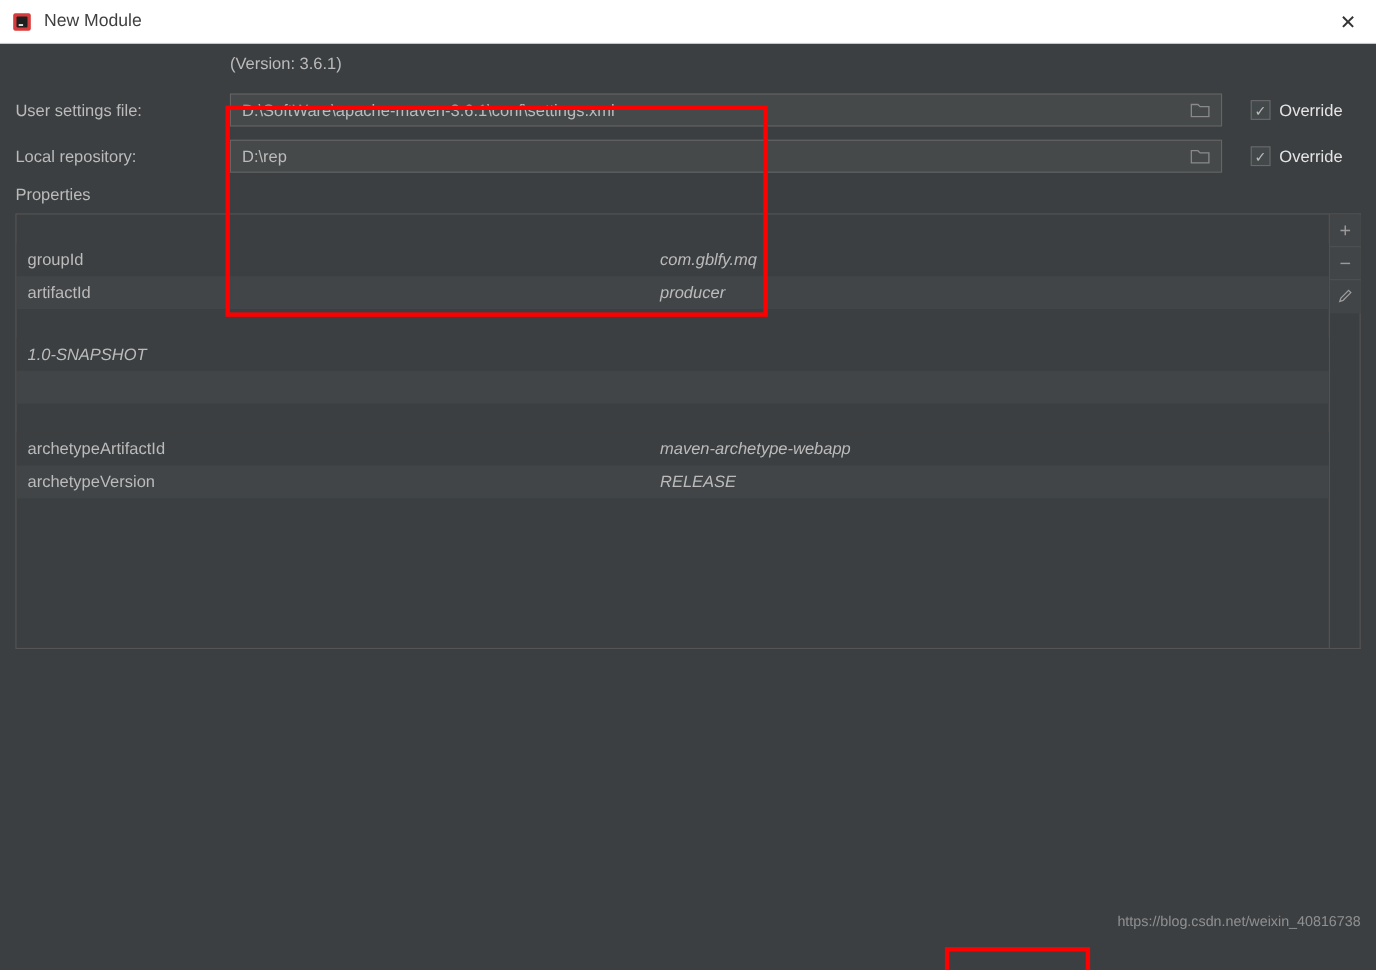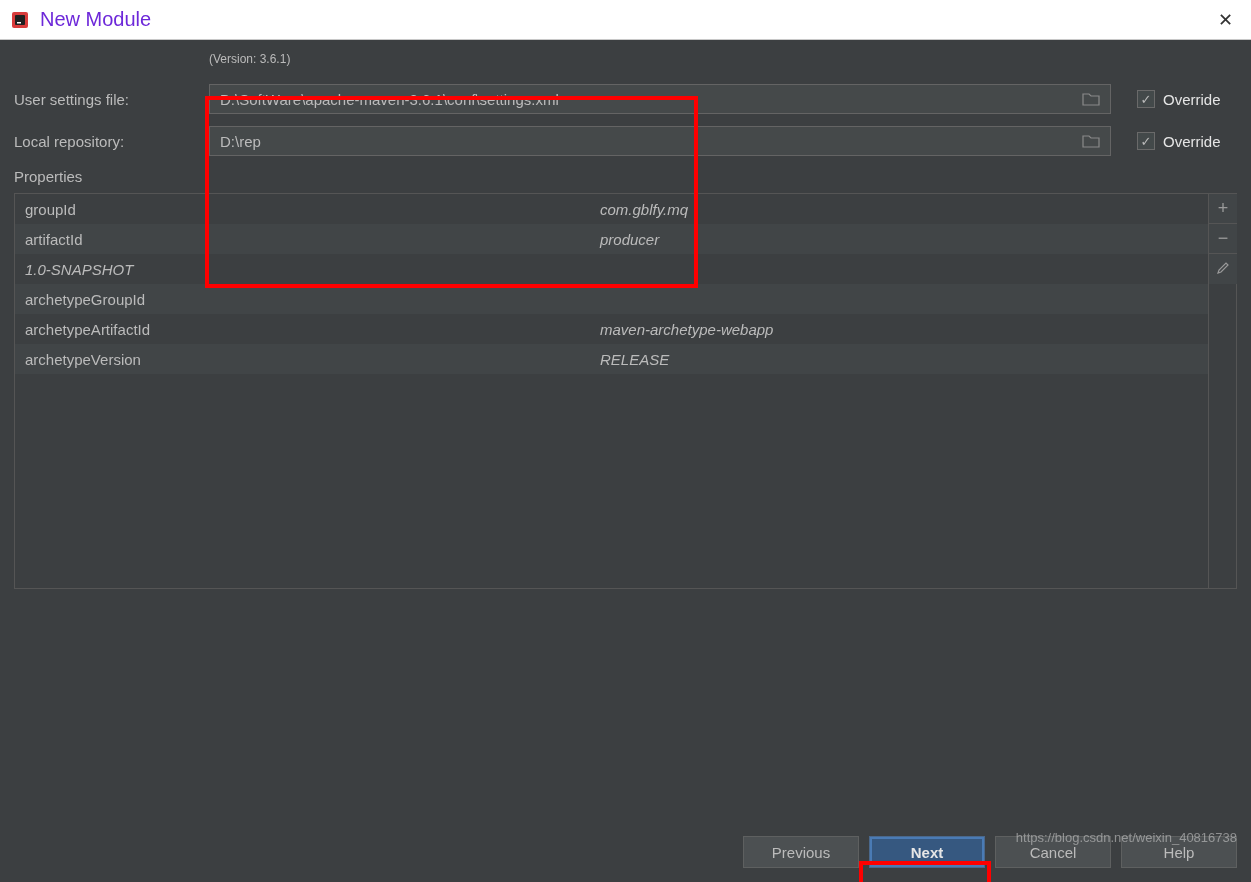--- a/index.html
+++ b/index.html
@@ -1,46 +1,46 @@
 <!DOCTYPE html>
 <html><head>
 <meta charset="utf-8">
 <style>
   * { box-sizing: border-box; margin: 0; padding: 0; }
   html, body { width: 1251px; height: 882px; font-family: "Segoe UI", Arial, sans-serif; font-size: 14px; background: #3c3f41; color: #bbbbbb; overflow: hidden; }
   .titlebar { height: 40px; background: #ffffff; display: flex; align-items: center; padding: 0 10px; border-bottom: 1px solid #c8c8c8; }
   .titlebar .logo { width: 20px; height: 20px; margin-right: 10px; }
-  .titlebar .title { flex: 1; color: #6d28d9; font-size: 20px; }
+  .titlebar .title { flex: 1; color: #404040; font-size: 16px; }
   .titlebar .close { font-size: 18px; color: #333; cursor: pointer; padding: 4px 8px; }
   .body { padding: 14px 14px 0 14px; height: 842px; position: relative; }
   .form-row { display: flex; align-items: center; margin-bottom: 12px; }
   .form-label { width: 195px; color: #bbbbbb; font-size: 15px; }
   .form-field-wrap { flex: 1; display: flex; align-items: center; gap: 8px; }
   .combo { flex: 1; display: flex; align-items: center; height: 30px; background: #45494a; border: 1px solid #646464; }
   .combo.with-dd { border-right: none; }
   .combo-input { flex: 1; padding: 0 10px; background: transparent; border: none; color: #bbbbbb; font-size: 15px; outline: none; }
   .combo-dd { width: 28px; height: 30px; background: #4c5052; border: 1px solid #646464; display: flex; align-items: center; justify-content: center; cursor: pointer; }
   .combo-dd svg { width: 10px; height: 6px; }
   .small-btn { width: 28px; height: 30px; background: #4c5052; border: 1px solid #646464; display: flex; align-items: center; justify-content: center; cursor: pointer; color: #bbbbbb; font-weight: bold; letter-spacing: 1px; }
   .version-row { padding-left: 195px; margin-top: -4px; margin-bottom: 18px; }
-  .version-text { color: #bbbbbb; font-size: 12px; }
+  .version-text { color: #bbbbbb; font-size: 15px; }
   .folder-icon { width: 22px; color: #808080; margin-right: 6px; cursor: pointer; }
   .folder-icon svg { width: 18px; height: 14px; display: block; }
   .override-wrap { display: flex; align-items: center; gap: 8px; margin-left: 18px; width: 100px; }
   .checkbox { width: 18px; height: 18px; border: 1px solid #6a6a6a; background: #43494a; display: flex; align-items: center; justify-content: center; cursor: pointer; }
   .checkbox.checked::after { content: "✓"; color: #bbbbbb; font-size: 13px; line-height: 1; }
   .override-label { color: #e5e5e5; font-size: 15px; }
   .red-hl { position: absolute; border: 4px solid #ff0000; pointer-events: none; z-index: 50; }
   .red-main { left: 205px; top: 56px; width: 493px; height: 192px; }
   .red-next { left: 859px; top: 821px; width: 132px; height: 50px; }
   .section-label { color: #bbbbbb; font-size: 15px; margin-top: 10px; margin-bottom: 8px; }
   .props-table-wrap { display: flex; }
   .props-table { flex: 1; border: 1px solid #555; background: #3c3f41; height: 396px; overflow: hidden; }
   .props-row { display: flex; height: 30px; align-items: center; padding: 0 10px; font-size: 15px; }
-  .props-row.even { background: #3c3f41; }
+  .props-row.even { background: #3c3f41; margin-top: 26px; }
   .props-row.odd { background: #414547; }
   .props-key { width: 575px; color: #bbbbbb; }
   .props-val { flex: 1; color: #bbbbbb; font-style: italic; }
   .props-tools { width: 28px; display: flex; flex-direction: column; border-top: 1px solid #555; border-right: 1px solid #555; border-bottom: 1px solid #555; }
   .tool-btn { width: 28px; height: 30px; display: flex; align-items: center; justify-content: center; cursor: pointer; color: #9a9a9a; background: #414547; border-bottom: 1px solid #555; }
   .tool-btn:last-child { border-bottom: none; }
   .tool-btn.plus::before { content: "+"; font-size: 18px; }
   .tool-btn.minus::before { content: "−"; font-size: 18px; }
   .tool-btn.edit svg { width: 14px; height: 14px; }
   .button-bar { position: absolute; right: 14px; bottom: 14px; display: flex; gap: 10px; }
@@ -116,21 +116,20 @@
           <div class="props-val">com.gblfy.mq</div>
         </div>
         <div class="props-row odd">
           <div class="props-key">artifactId</div>
           <div class="props-val">producer</div>
         </div>
         <div class="props-row even">
           <div class="props-val">1.0-SNAPSHOT</div>
         </div>
         <div class="props-row odd">
-          <div class="props-key">archetypeGroupId</div>
         </div>
         <div class="props-row even">
           <div class="props-key">archetypeArtifactId</div>
           <div class="props-val">maven-archetype-webapp</div>
         </div>
         <div class="props-row odd">
           <div class="props-key">archetypeVersion</div>
           <div class="props-val">RELEASE</div>
         </div>
       </div>
@@ -139,30 +138,16 @@
       <div class="tool-btn minus"></div>
       <div class="tool-btn edit">
         <span><svg viewBox="0 0 14 14">
               <path d="M2 12 L3 9 L10 2 L12 4 L5 11 Z" fill="none" stroke="#9a9a9a" stroke-width="1.2"></path>
             </svg></span>
       </div>
     </div>
   </div>
 
   <div class="red-hl red-next"></div>
-  <div class="button-bar">
-    <div class="btn">
-        <span>Previous</span>
-      </div>
-    <div class="btn primary">
-        <span>Next</span>
-      </div>
-    <div class="btn">
-        <span>Cancel</span>
-      </div>
-    <div class="btn">
-        <span>Help</span>
-      </div>
-  </div>
 
   <div class="watermark">https://blog.csdn.net/weixin_40816738</div>
 
 </div>
 
 </body></html>

